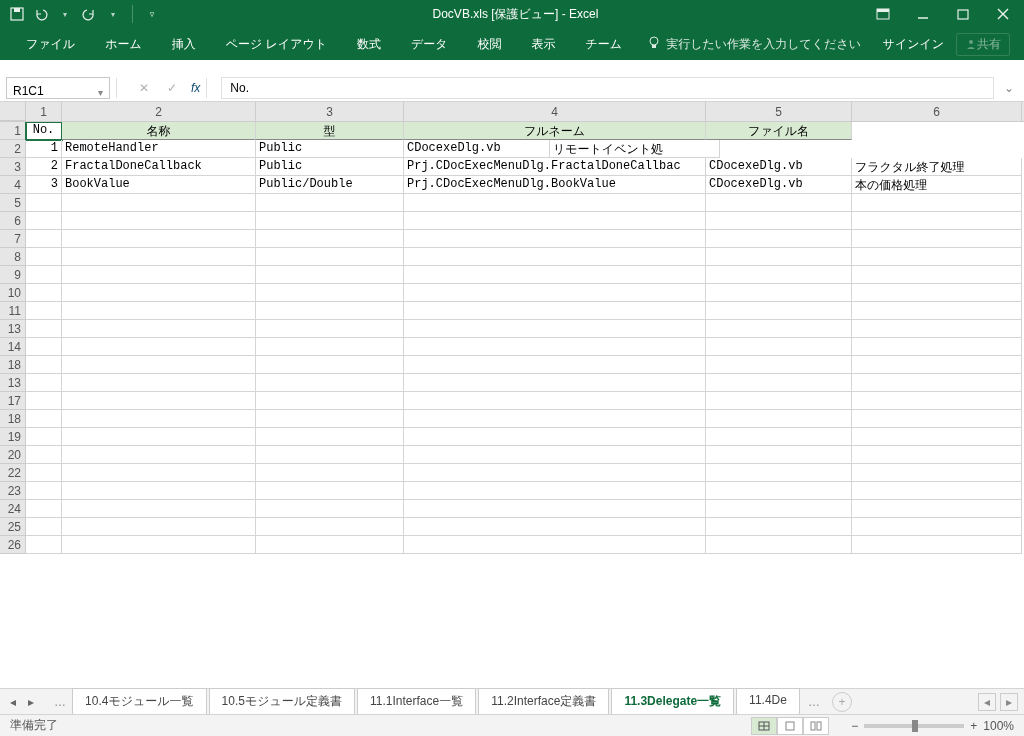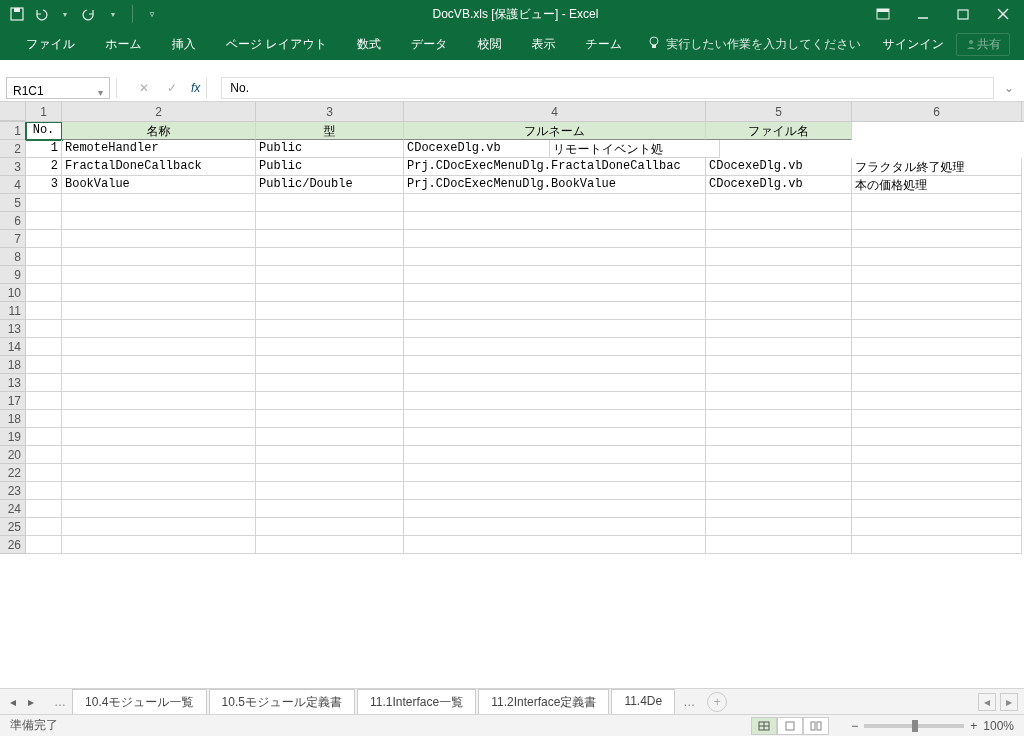--- a/index.html
+++ b/index.html
@@ -395,20 +395,21 @@
   <div class="nav">
     <span>◂</span>
     <span>▸</span>
   </div>
   <span class="ell">…</span>
   <div id="sheets" style="display:flex">
       <div class="sheet">10.4モジュール一覧</div>
       <div class="sheet">10.5モジュール定義書</div>
       <div class="sheet">11.1Interface一覧</div>
       <div class="sheet">11.2Interface定義書</div>
+      <div class="sheet active">11.3Delegate一覧</div>
       <div class="sheet">11.4De</div>
     </div>
   <span class="ell">…</span>
   <div class="add">+</div>
   <div class="tabs-spacer"></div>
   <div class="scroll">
     <span>◂</span>
     <span>▸</span>
   </div>
 </div>

